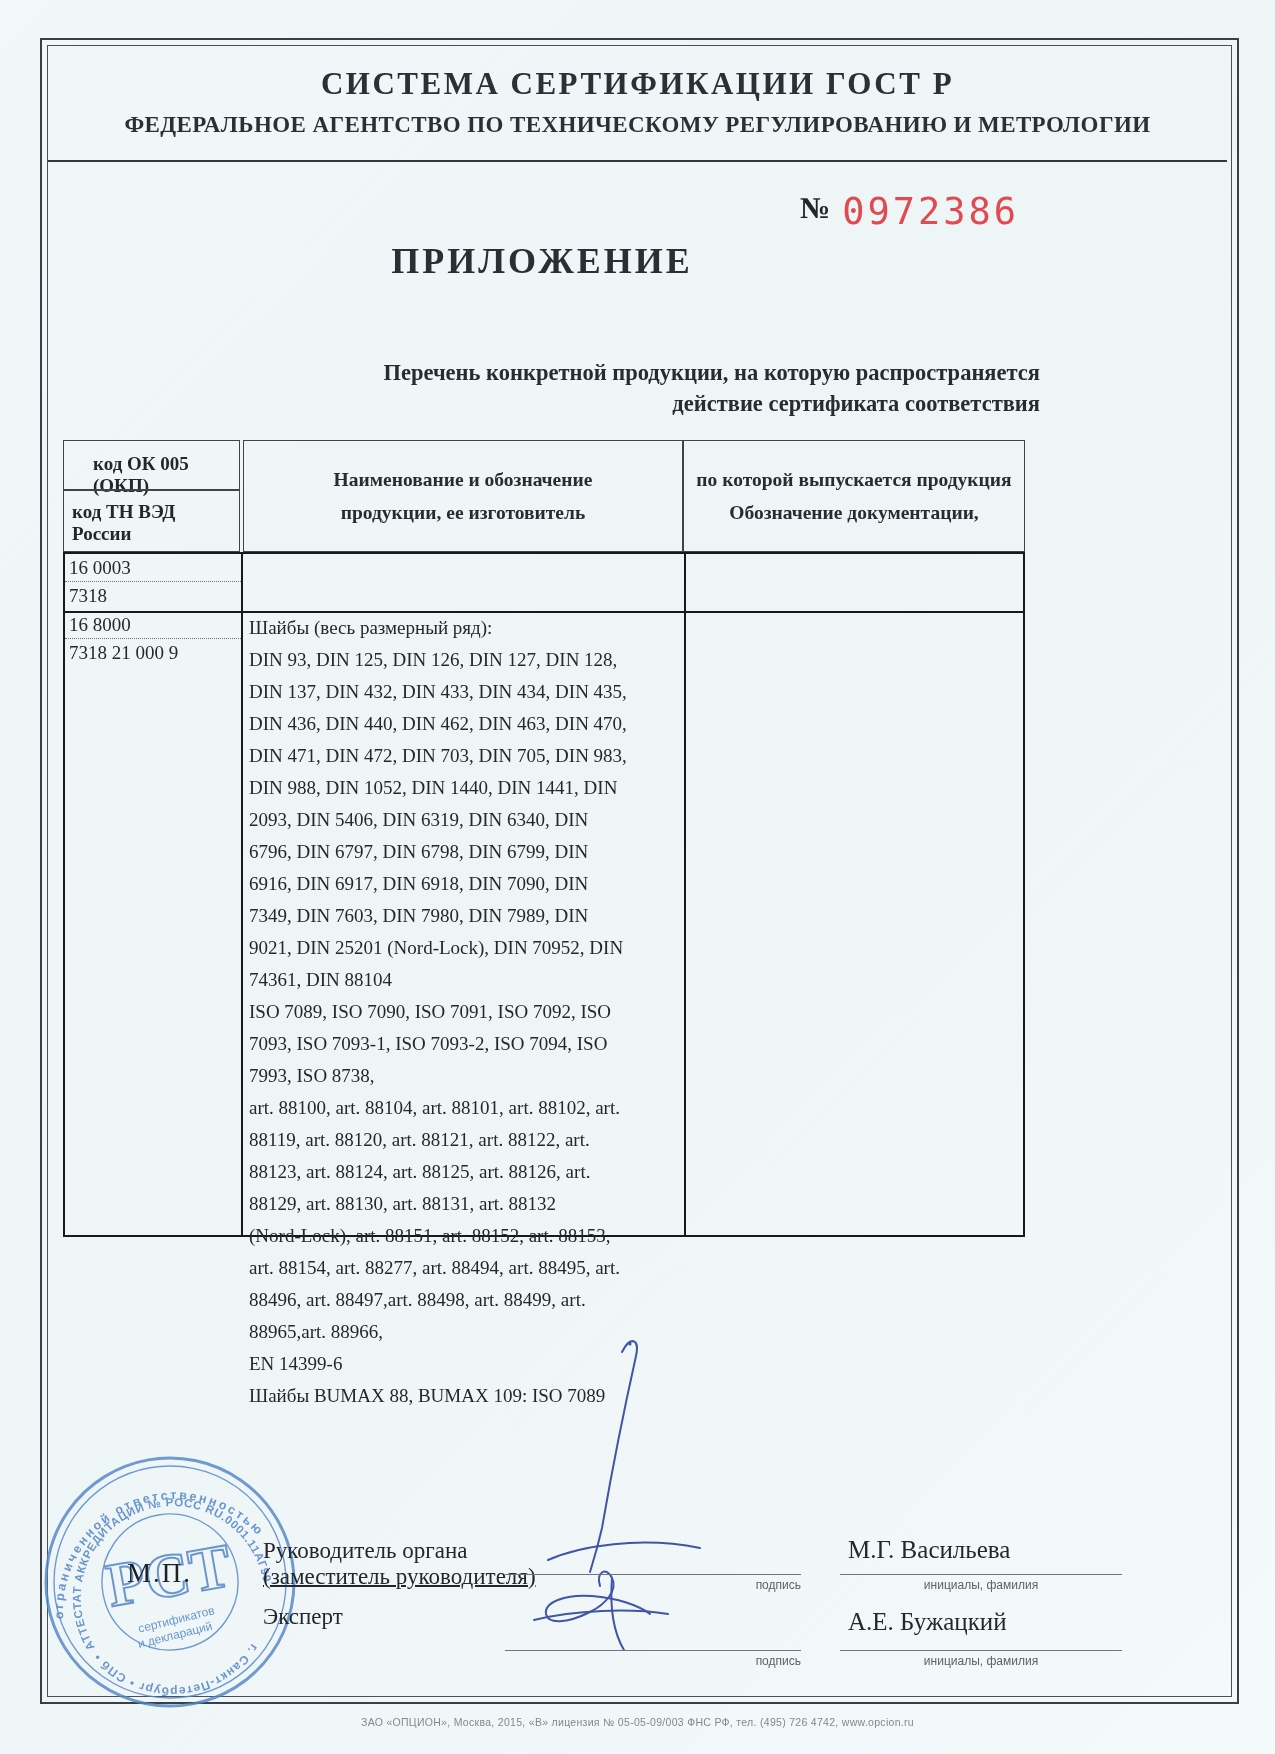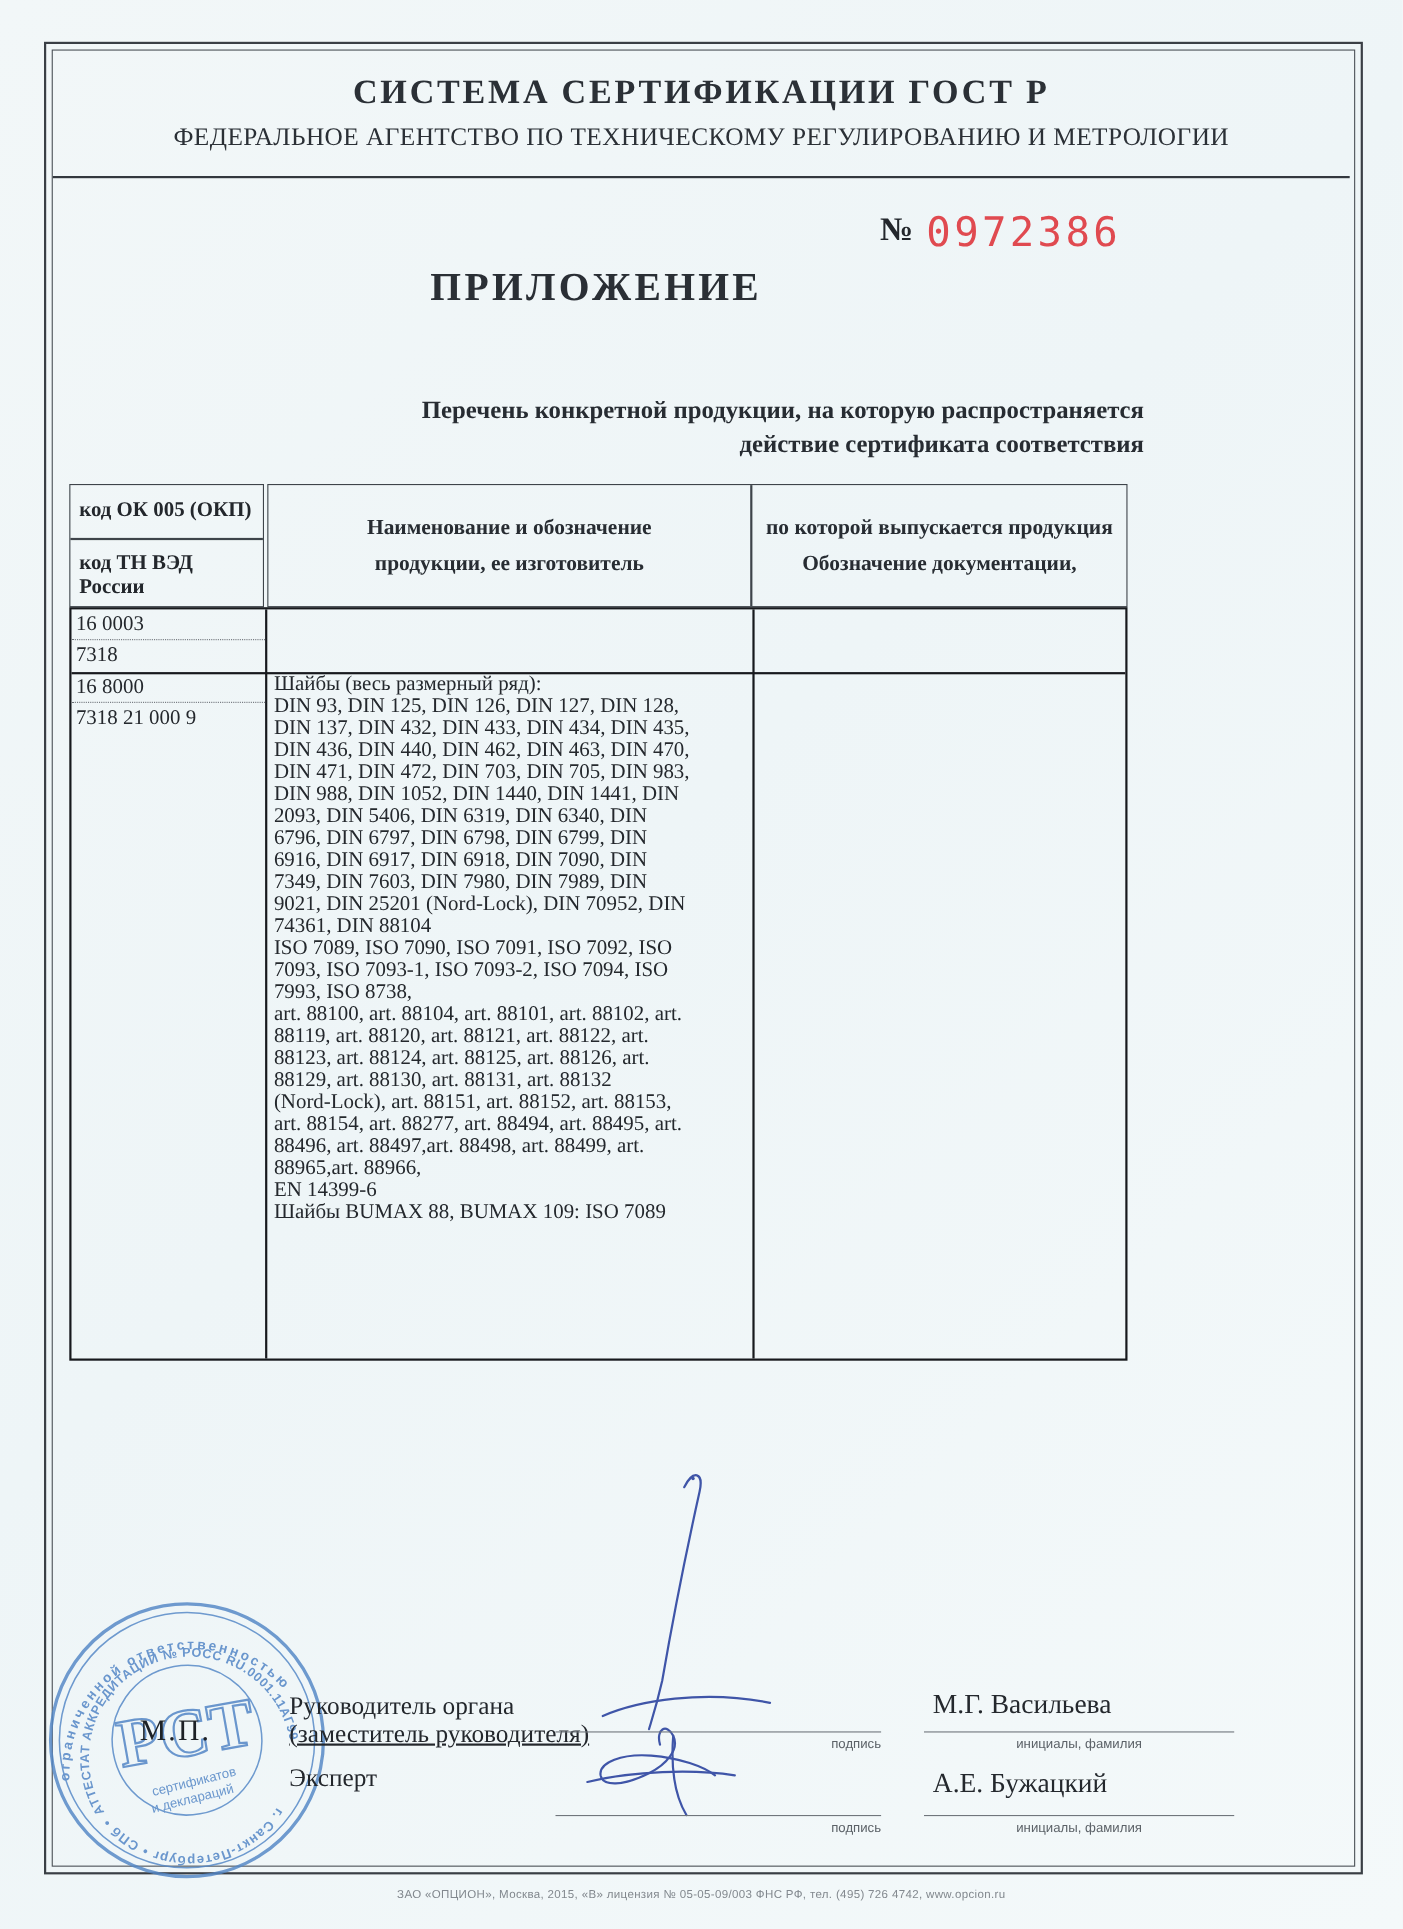--- a/index.html
+++ b/index.html
@@ -17,57 +17,57 @@
   .frame-outer{position:absolute;left:40px;top:38px;width:1195px;height:1662px;
     border:2.5px solid #3a3f45;}
   .frame-inner{position:absolute;left:5px;top:5px;right:5px;bottom:5px;
     border:1px solid #4a5056;}
   
   .head-band{position:absolute;left:48px;top:46px;width:1179px;height:114px;
     border-bottom:2px solid #33383e;text-align:center;}
   .head-line1{position:absolute;left:0;right:0;top:20px;
     font-size:31px;font-weight:bold;letter-spacing:2.5px;color:#2b3036;}
   .head-line2{position:absolute;left:0;right:0;top:66px;
-    font-size:23px;font-weight:normal;letter-spacing:.4px;color:#2b3036;}
+    font-size:23px;font-weight:bold;letter-spacing:.4px;color:#2b3036;}
   
   .doc-num{position:absolute;left:800px;top:190px;white-space:nowrap;}
   .doc-num .pref{font-size:30px;font-weight:bold;color:#23272c;vertical-align:6px;}
   .doc-num .val{font-family:"DejaVu Sans Mono", monospace;font-size:37px;
     letter-spacing:3px;color:#e04a50;margin-left:12px;}
   .title{position:absolute;left:42px;top:240px;width:1000px;text-align:center;
     font-size:36px;font-weight:bold;letter-spacing:3px;color:#2a2f35;}
   .cert-line{position:absolute;left:20px;top:298px;width:1000px;text-align:center;
     font-size:23px;font-weight:bold;color:#272c32;}
   .cert-line .num{border-bottom:2px solid #33383e;padding:0 16px 1px 16px;}
   .subtitle{position:absolute;left:40px;width:1000px;text-align:right;
     font-size:22.5px;font-weight:bold;color:#272c32;}
   
   .th-col1{position:absolute;left:63px;top:440px;width:177px;height:112px;
     border:1.5px solid #3e444a;box-sizing:border-box;font-weight:bold;font-size:19px;}
   .th-col1 .cell{position:absolute;left:0;right:0;padding-left:8px;box-sizing:border-box;}
-  .th-col1 .c-top{top:12px;}
+  .th-col1 .c-top{top:12px;margin-left:21px;}
   .th-col1 .c-div{position:absolute;left:0;right:0;top:48px;height:1.5px;background:#3e444a;}
   .th-col1 .c-bot{top:60px;}
   .th-col23{position:absolute;left:243px;top:440px;width:782px;height:112px;
     border:1.5px solid #3e444a;box-sizing:border-box;}
   .th-col23 .vdiv{position:absolute;left:438px;top:0;bottom:0;width:1.5px;background:#3e444a;}
   .th-text{position:absolute;top:0;bottom:0;display:flex;flex-direction:column;
     justify-content:center;text-align:center;font-weight:bold;font-size:19.5px;line-height:33px;color:#272c32;}
   .th-t2{left:0;width:438px;}
   .th-t3{left:440px;right:0;}
   
   .tbody{position:absolute;left:63px;top:552px;width:962px;height:685px;
     border:2px solid #17191d;box-sizing:border-box;}
   .tbody .v1{position:absolute;left:176px;top:0;bottom:0;width:1.6px;background:#17191d;}
   .tbody .v2{position:absolute;left:619px;top:0;bottom:0;width:1.6px;background:#17191d;}
   .tbody .r1border{position:absolute;left:0;right:0;top:57px;height:1.8px;background:#17191d;}
   .code{position:absolute;left:4px;font-size:19px;color:#24282d;white-space:nowrap;}
   .dotline{position:absolute;left:0;width:176px;border-bottom:1.6px dotted #6b7076;}
   .product-cell{position:absolute;left:184px;top:58px;width:430px;
-    font-size:19px;line-height:20px;white-space:pre-line;color:#24282d;}
+    font-size:19px;line-height:32px;white-space:pre-line;color:#24282d;}
   .docs-cell{position:absolute;left:626px;top:58px;right:4px;}
   
   .stamp{position:absolute;left:34px;top:1446px;width:272px;height:272px;
     opacity:.82;transform:rotate(-10deg);}
   .mp-label{position:absolute;left:127px;top:1558px;font-size:27px;letter-spacing:2px;
     color:#1d2126;font-weight:normal;}
   
   .role{position:absolute;left:263px;font-size:23px;font-weight:normal;color:#23272c;white-space:nowrap;}
   .role-u{text-decoration:underline;text-decoration-thickness:2px;}
   .sig-line{position:absolute;left:505px;width:296px;border-top:1.5px solid #70767c;}

